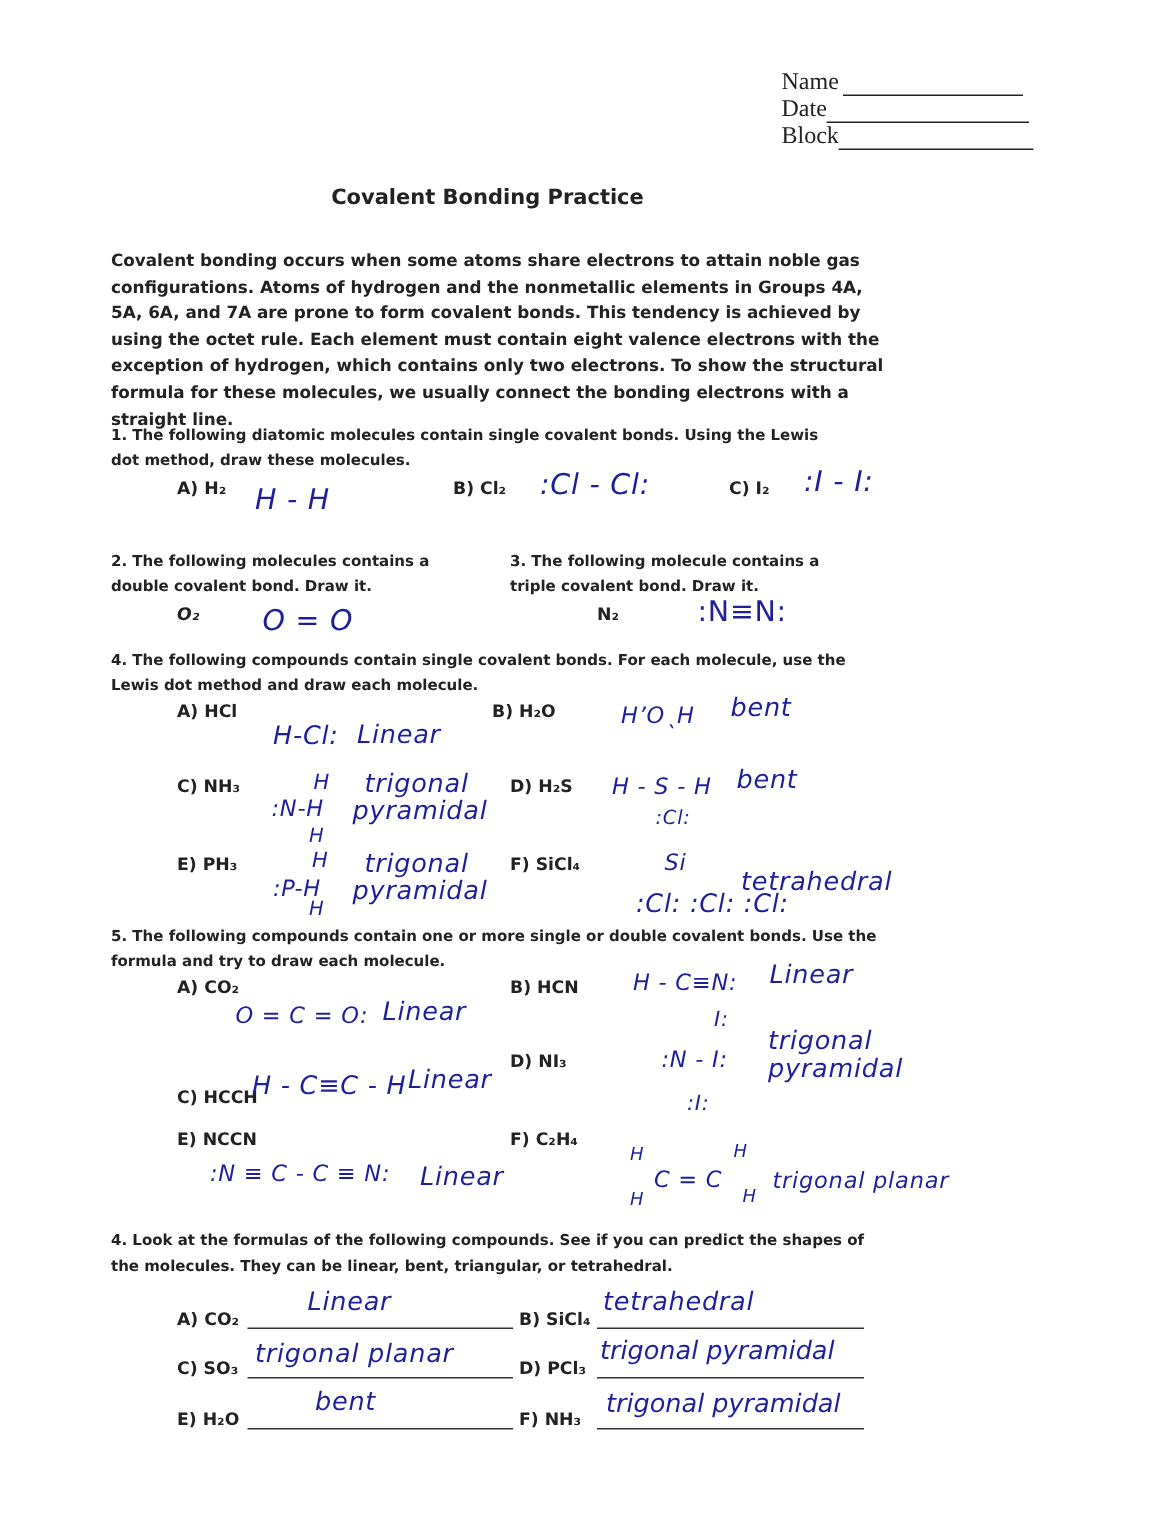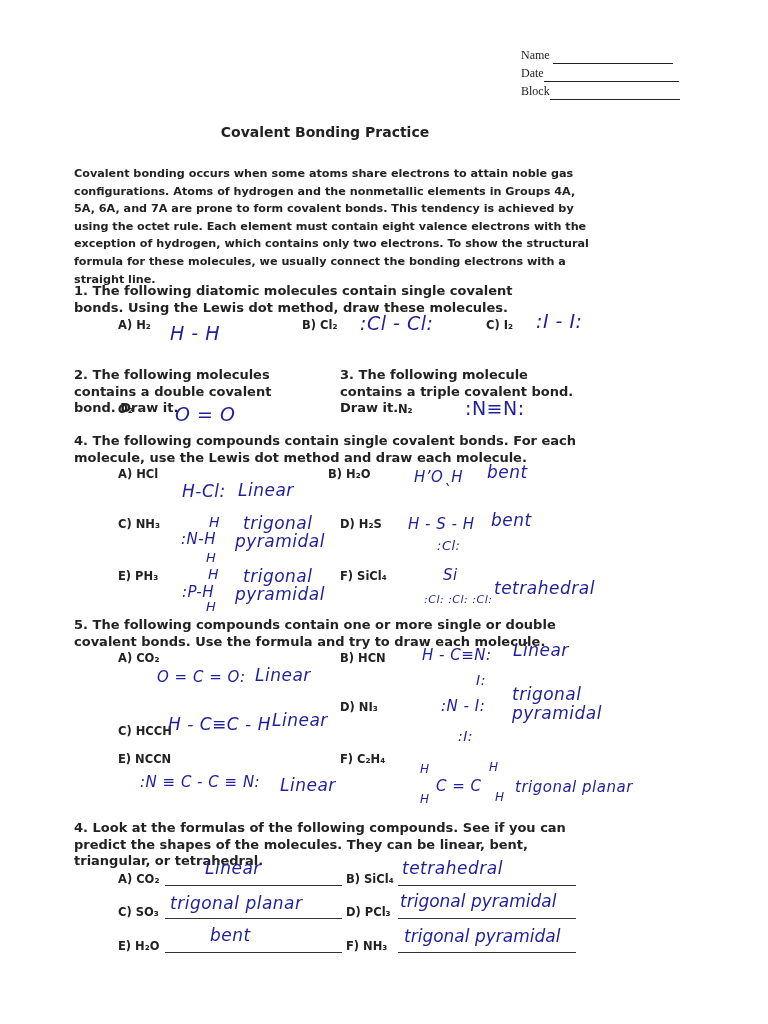--- a/index.html
+++ b/index.html
@@ -6,29 +6,29 @@
   body {
     width: 768px; height: 1024px; background: #ffffff; position: relative; overflow: hidden;
     color: #1a1a1a;
   }
   .serif { font-family: "Liberation Serif", "DejaVu Serif", serif; }
   .sans { font-family: "DejaVu Sans", "Liberation Sans", sans-serif; }
   .hand { font-family: "DejaVu Sans", sans-serif; color: #1f1f9a; font-weight: normal; font-style: italic; letter-spacing: 0.5px; }
   .abs { position: absolute; white-space: nowrap; }
 
   .hdr-left { left: 68px; top: 46px; font-size: 14px; line-height: 18px; color: #222; }
-  .hdr-right { left: 521px; top: 46px; font-size: 12px; line-height: 18px; color: #222; }
+  .hdr-right { left: 521px; top: 46px; font-size: 16px; line-height: 18px; color: #222; }
   .hdr-right .row { display: flex; align-items: flex-end; }
   .line { display: inline-block; border-bottom: 1px solid #222; height: 14px; }
 
   .title { left: 0; width: 650px; top: 124px; text-align: center; font-size: 14px; font-weight: bold; color: #222; }
 
   .intro { left: 74px; top: 165px; width: 520px; font-size: 11.2px; line-height: 17.6px; white-space: normal; font-weight: 600; color: #222; }
 
-  .q { font-size: 13px; line-height: 16.5px; font-weight: 600; color: #222; white-space: normal; }
+  .q { font-size: 10px; line-height: 16.5px; font-weight: 600; color: #222; white-space: normal; }
   .lbl { font-size: 11.5px; font-weight: 600; color: #222; }
   .h1 { font-size: 19px; }
   .h2 { font-size: 17px; }
   .h3 { font-size: 15px; }
 
   .blank { position: absolute; border-bottom: 1px solid #333; height: 1px; }
 </style>
 </head>
 <body>
 
@@ -93,21 +93,21 @@
 <div class="abs sans lbl" style="left:118px;top:569px">E)  PH₃</div>
 <div class="abs hand h3" style="left:182px;top:583px">:P-H</div>
 <div class="abs hand" style="left:208px;top:566px;font-size:14px">H</div>
 <div class="abs hand" style="left:206px;top:599px;font-size:13px">H</div>
 <div class="abs hand h2" style="left:243px;top:566px">trigonal</div>
 <div class="abs hand h2" style="left:235px;top:584px">pyramidal</div>
 
 <div class="abs sans lbl" style="left:340px;top:569px">F)  SiCl₄</div>
 <div class="abs hand" style="left:437px;top:538px;font-size:13px">:Cl:</div>
 <div class="abs hand h3" style="left:443px;top:566px">Si</div>
-<div class="abs hand" style="left:424px;top:593px;font-size:11px">:Cl: :Cl: :Cl:</div>
+<div class="abs hand" style="left:424px;top:593px;font-size:17px">:Cl: :Cl: :Cl:</div>
 <div class="abs hand h2" style="left:494px;top:578px">tetrahedral</div>
 
 <div class="abs sans q" style="left:74px;top:617px;width:530px">5.  The following compounds contain one or more single or double covalent bonds.  Use the formula and try to draw each molecule.</div>
 
 <div class="abs sans lbl" style="left:118px;top:651px">A)  CO₂</div>
 <div class="abs hand h3" style="left:157px;top:668px">O = C = O:</div>
 <div class="abs hand h2" style="left:255px;top:665px">Linear</div>
 
 <div class="abs sans lbl" style="left:340px;top:651px">B)  HCN</div>
 <div class="abs hand h3" style="left:422px;top:646px">H - C≡N:</div>

